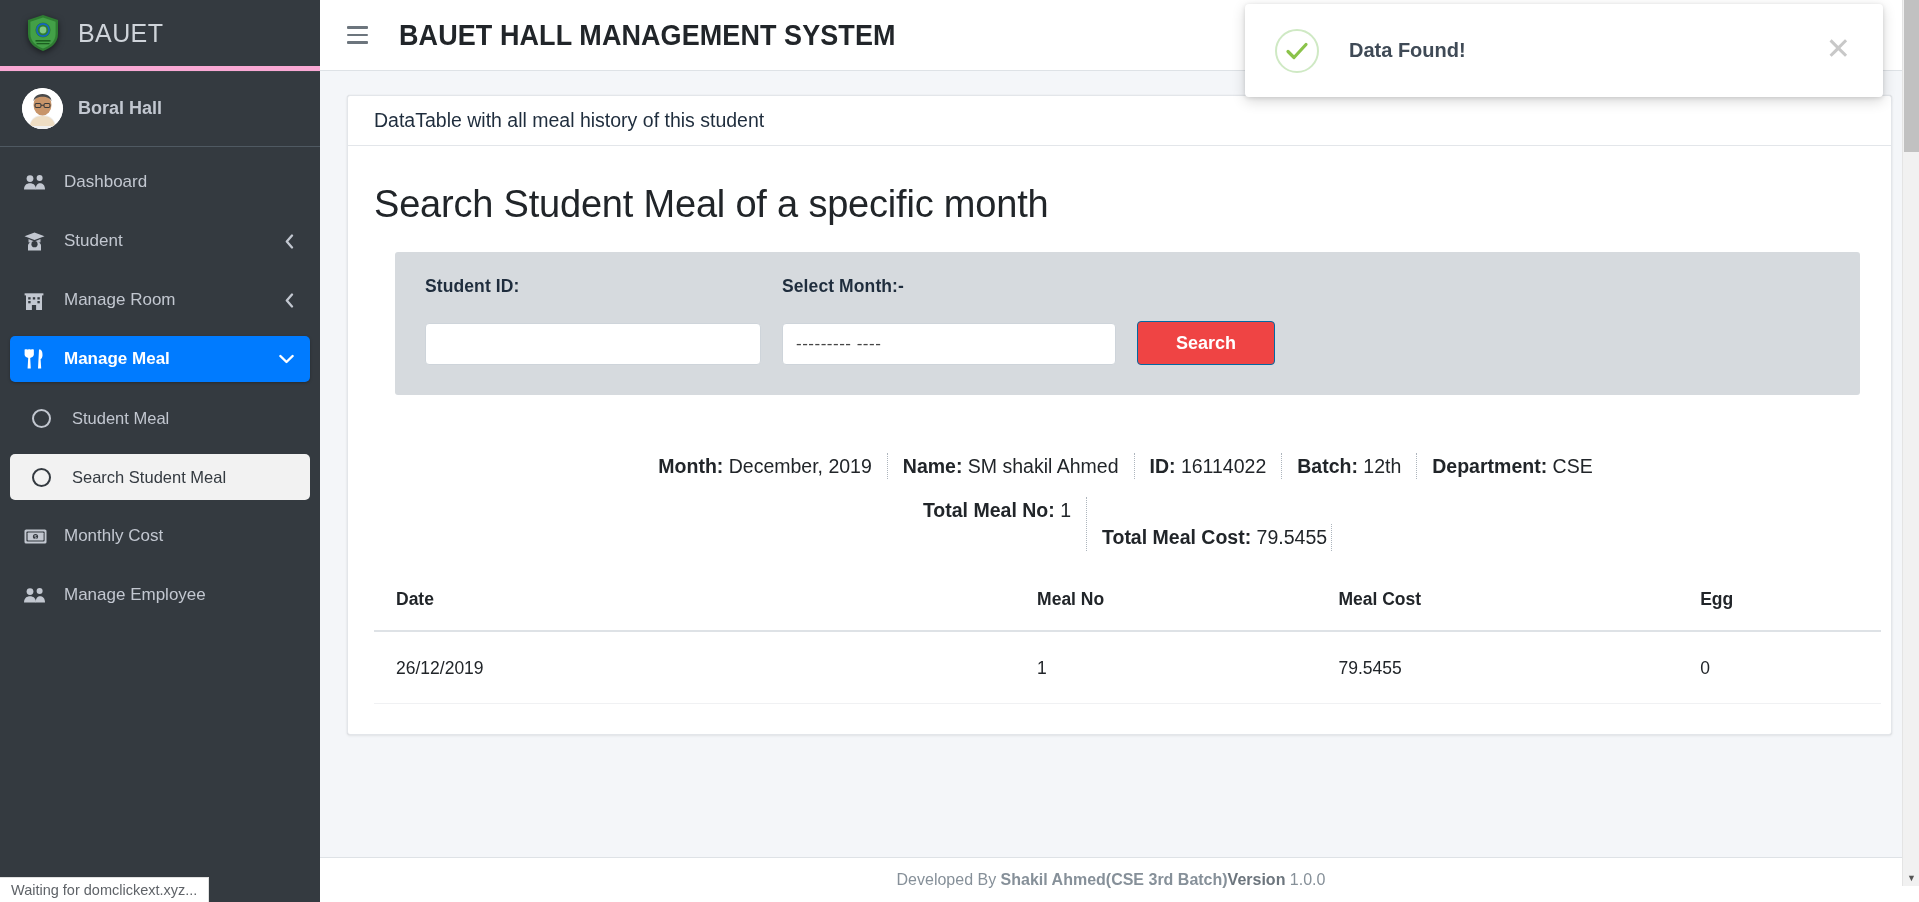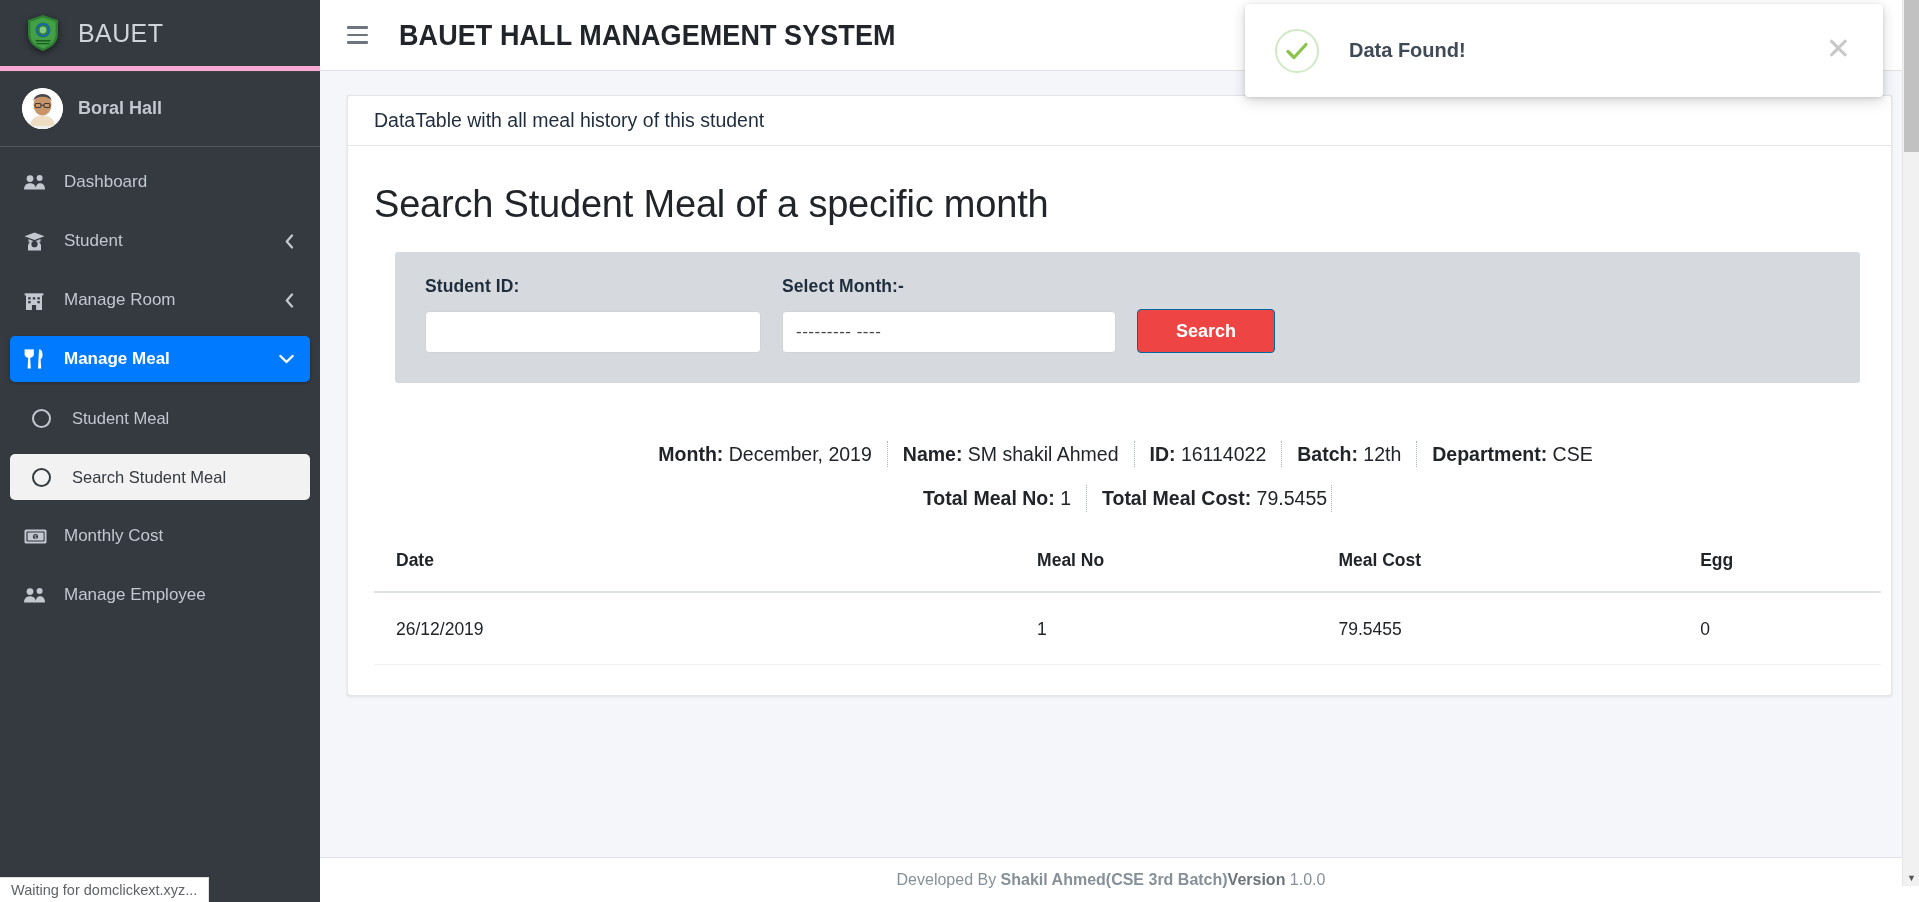--- a/index.html
+++ b/index.html
@@ -209,21 +209,21 @@
     margin: 0 21px;
     display: flex;
     align-items: flex-end;
     gap: 21px;
   }
   .field-group { display: flex; flex-direction: column; }
   .field-label {
     font-size: 17.5px;
     font-weight: 700;
     color: #1f2d3d;
-    margin-bottom: 14px;
+    margin-bottom: 26px;
     letter-spacing: .1px;
   }
   .text-input {
     width: 336px;
     height: 42px;
     border: 1px solid #ced4da;
     border-radius: 4px;
     background: #ffffff;
     font-size: 17px;
     color: #495057;
@@ -261,21 +261,21 @@
     color: #212529;
   }
   .info-cell {
     padding: 0 15px;
     border-right: 1px dotted #adb5bd;
     white-space: nowrap;
     line-height: 1.35;
   }
   .info-cell:first-child { padding-left: 0; }
   .info-cell:last-child { border-right: none; padding-right: 4px; }
-  .info-row.totals .info-cell:last-child { border-right: 1px dotted #adb5bd; }
+  .info-row.totals .info-cell:last-child { border-right: 1px dotted #adb5bd; margin-top: 27px; }
   .info-cell b { font-weight: 700; }
 
   table.meals {
     width: 100%;
     border-collapse: collapse;
     margin-top: 38px;
   }
   table.meals th {
     text-align: left;
     font-size: 17.5px;

